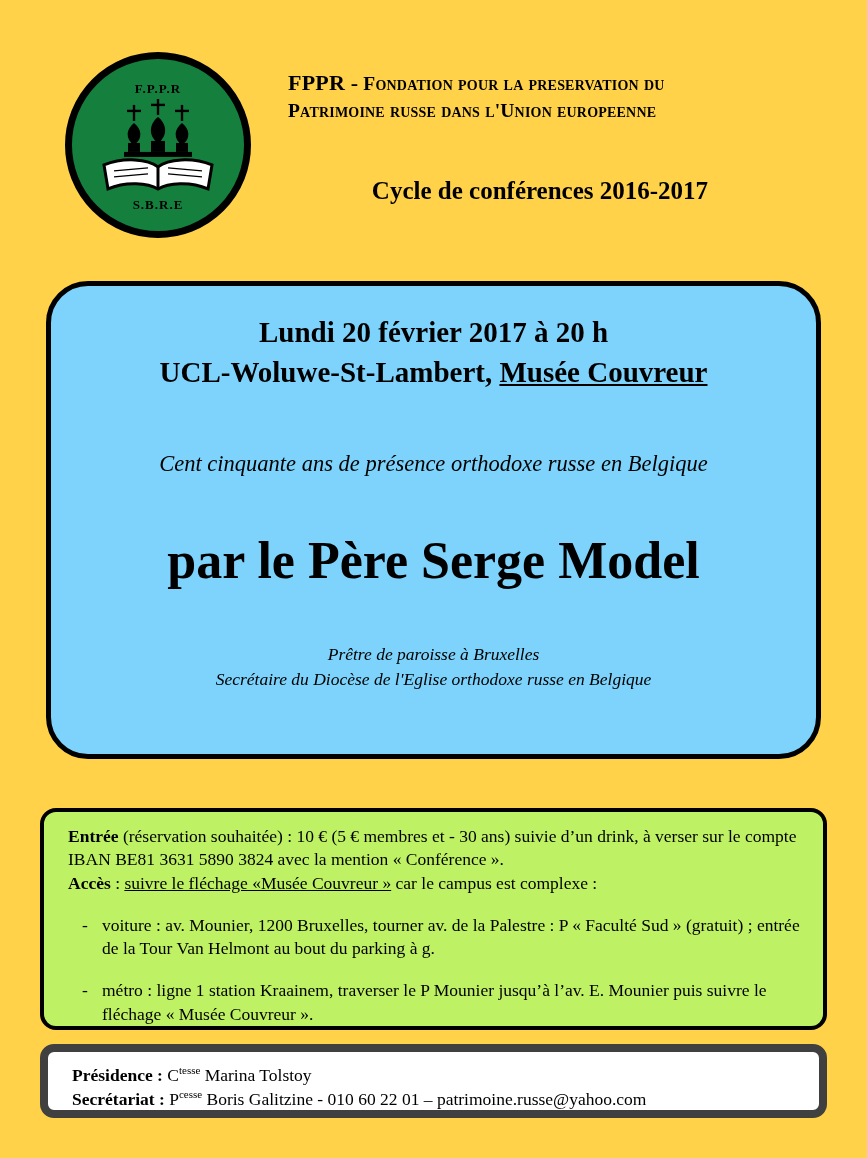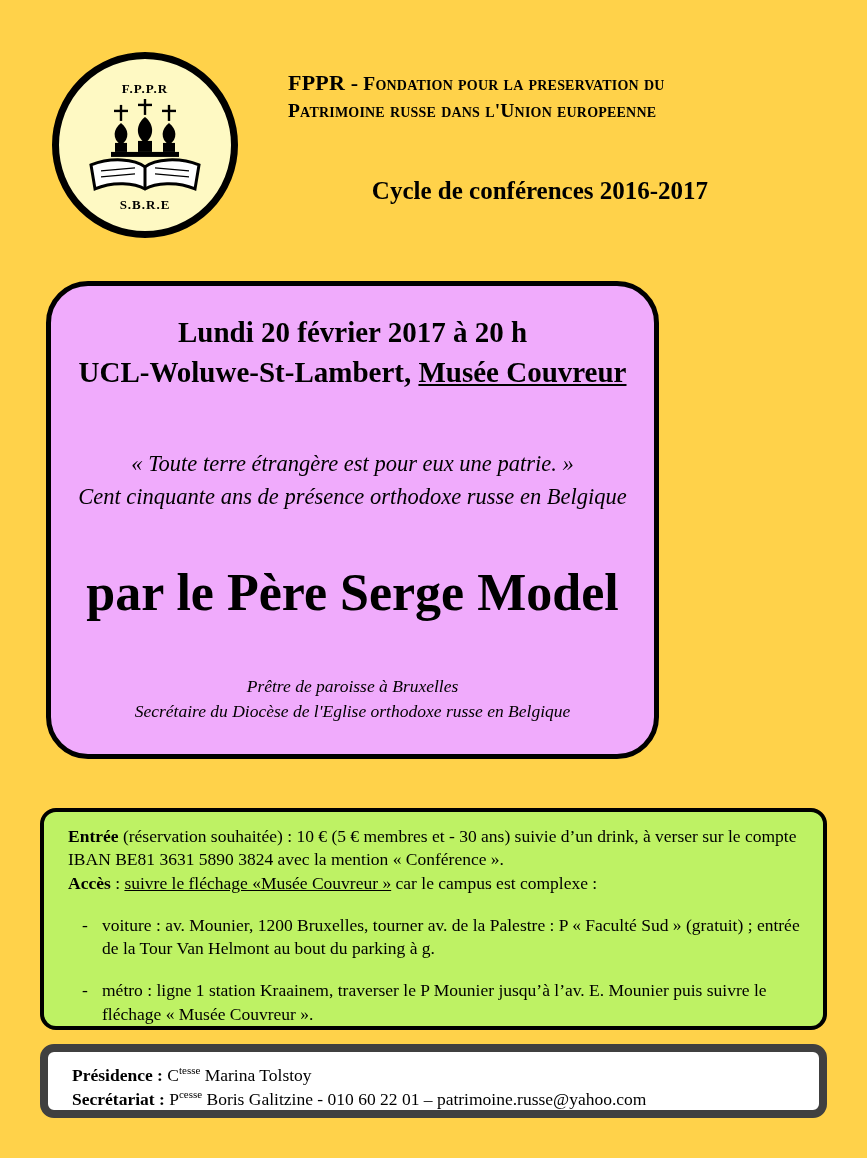--- a/index.html
+++ b/index.html
@@ -25,26 +25,26 @@
   .header {
     position: absolute;
     top: 32px;
     left: 0;
     width: 867px;
     height: 200px;
   }
 
   .logo {
     position: absolute;
-    left: 52px;
+    left: 65px;
     top: 20px;
     width: 186px;
     height: 186px;
     border-radius: 50%;
-    background: #fef9c3;
+    background: #15803d;
     border: 7px solid #000;
     box-sizing: border-box;
   }
   .logo .logo-top-text {
     position: absolute;
     top: 22px;
     left: 0;
     width: 100%;
     text-align: center;
     font-size: 13px;
@@ -94,23 +94,23 @@
     text-align: center;
     font-size: 25px;
     font-weight: bold;
   }
 
   
   .main-box {
     position: absolute;
     left: 46px;
     top: 281px;
-    width: 613px;
+    width: 775px;
     height: 478px;
-    background: #f0abfc;
+    background: #7dd3fc;
     border: 5px solid #000;
     border-radius: 42px;
     box-sizing: border-box;
   }
 
   .event-date {
     margin-top: 26px;
     text-align: center;
     font-size: 29px;
     font-weight: bold;
@@ -256,21 +256,20 @@
 
   <div class="main-box">
     <div class="event-date">
       <div>Lundi 20 février 2017 à 20 h</div>
       <div>
         <span>UCL-Woluwe-St-Lambert, </span><span class="venue-underline">Musée Couvreur</span>
       </div>
     </div>
 
     <div class="quote">
-      <div>« Toute terre étrangère est pour eux une patrie. »</div>
       <div>Cent cinquante ans de présence orthodoxe russe en Belgique</div>
     </div>
 
     <div class="speaker">par le Père Serge Model</div>
 
     <div class="speaker-roles">
       <div>Prêtre de paroisse à Bruxelles</div>
       <div>Secrétaire du Diocèse de l'Eglise orthodoxe russe en Belgique</div>
     </div>
   </div>

